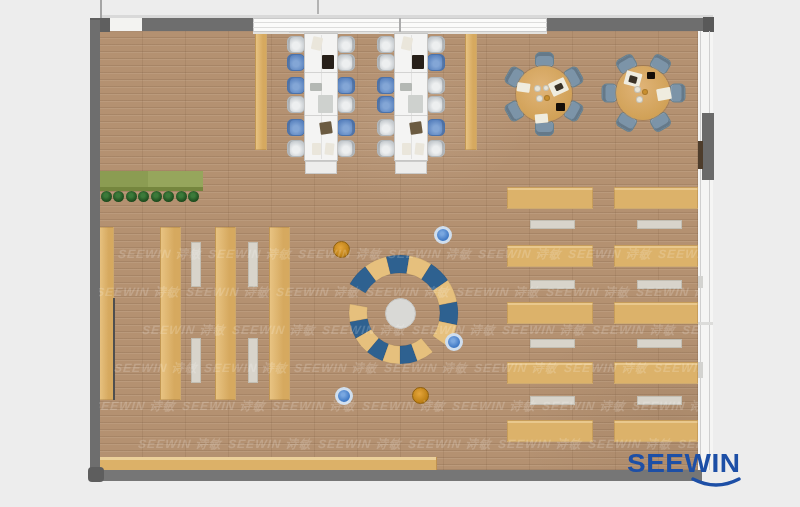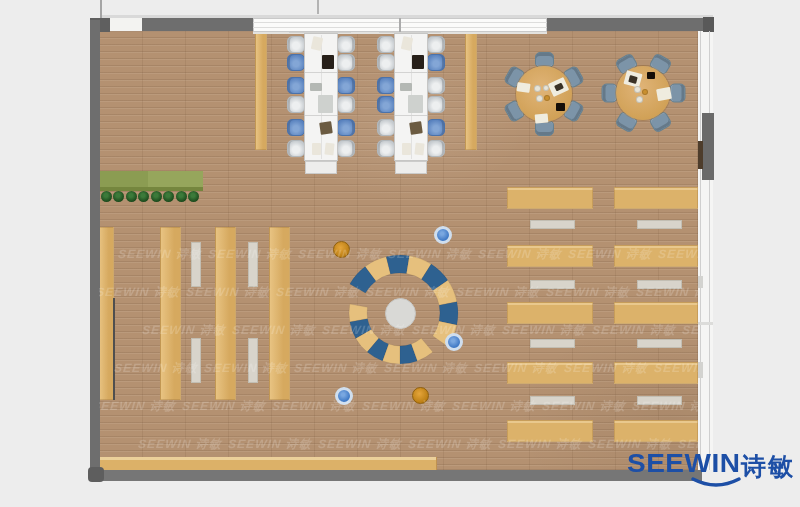--- a/index.html
+++ b/index.html
@@ -41,21 +41,20 @@
 </style>
 </head>
 <body>
 
 <div id="stage">
   <div class="logo">
     <span class="latin">SEEWIN</span>
     <svg class="swoosh" width="50" height="13" viewBox="0 0 50 13">
       <path d="M2 2 Q25 14 48 2" fill="none" stroke="#1d4fa6" stroke-width="3.4" stroke-linecap="round"></path>
     </svg>
-    <span class="cn">诗敏</span>
   </div>
 <div class="abs wood" style="left: 99px; top: 31px; width: 599px; height: 439px; z-index: 1;"></div>
     <div class="abs" style="left: 100px; top: 15px; width: 613px; height: 3px; z-index: 40; background: rgb(217, 217, 217);"></div>
     <div class="abs" style="left: 100px; top: 0px; width: 2px; height: 18px; z-index: 40; background: rgb(165, 165, 165);"></div>
     <div class="abs" style="left: 317px; top: 0px; width: 2px; height: 14px; z-index: 40; background: rgb(179, 179, 179);"></div>
     <div class="abs" style="left: 90px; top: 18px; width: 20px; height: 14px; z-index: 41; background: rgb(95, 95, 95);"></div>
     <div class="abs" style="left: 110px; top: 18px; width: 32px; height: 13px; z-index: 40; background: rgb(243, 243, 241);"></div>
     <div class="abs" style="left: 142px; top: 18px; width: 111px; height: 13px; z-index: 41; background: rgb(110, 110, 110);"></div>
     <div class="abs" style="left: 253px; top: 18px; width: 294px; height: 14px; z-index: 40; background: rgb(251, 251, 250); border: 1px solid rgb(201, 201, 201);"></div>
     <div class="abs" style="left: 253px; top: 22px; width: 294px; height: 1px; z-index: 41; background: rgb(221, 221, 220);"></div>

